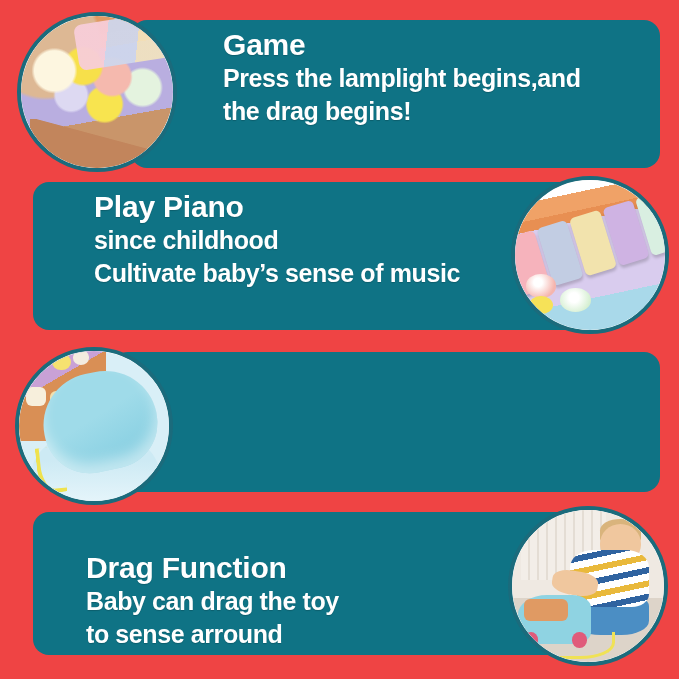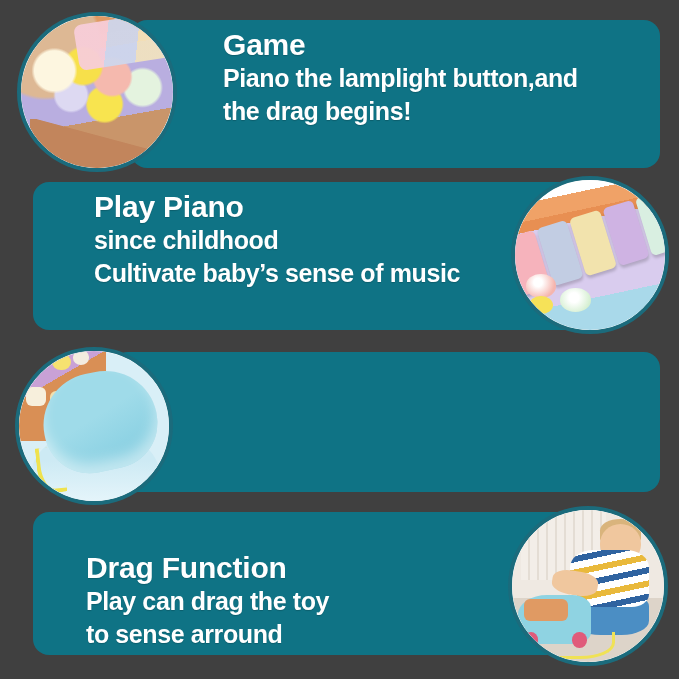--- a/index.html
+++ b/index.html
@@ -10,21 +10,21 @@
     width: 679px;
     height: 679px;
     background: #f1f1ef;
     font-family: "Liberation Sans", sans-serif;
     overflow: hidden;
   }
   .poster {
     position: relative;
     width: 679px;
     height: 679px;
-    background: #404040;
+    background: #ef4444;
   }
 
   
   .panel {
     position: absolute;
     background: #0f7385;
     border-radius: 16px;
     box-sizing: border-box;
   }
   .panel-text {
@@ -269,21 +269,21 @@
 </head>
 <body>
 
 <div class="poster">
 
   <div class="panel" style="left:131px; top:20px; width:529px; height:148px;"></div>
 
   <div class="panel-text" style="left:223px; top:28px; width:420px;">
     <div class="panel-title">Game</div>
     <div class="panel-desc">
-      <span>Piano the lamplight button,and</span>
+      <span>Press the lamplight begins,and</span>
       <span>the drag begins!</span>
     </div>
   </div>
 
   <div class="bubble" style="left:17px; top:12px; width:160px; height:160px;">
     <div class="photo ph-game"></div>
   </div>
 
   <div class="panel" style="left:33px; top:182px; width:590px; height:148px;"></div>
 
@@ -331,21 +331,21 @@
       <div class="handset"></div>
       <div class="cord"></div>
     </div>
   </div>
 
   <div class="panel" style="left:33px; top:512px; width:590px; height:143px;"></div>
 
   <div class="panel-text" style="left:86px; top:519px; width:420px;margin-top:32px;">
     <div class="panel-title">Drag Function</div>
     <div class="panel-desc">
-      <span>Play can drag the toy</span>
+      <span>Baby can drag the toy</span>
       <span>to sense arround</span>
     </div>
   </div>
 
   <div class="bubble" style="left:508px; top:506px; width:160px; height:160px;">
     <div class="photo ph-baby">
       <div class="wall"></div>
       <div class="hair"></div>
       <div class="head"></div>
       <div class="legs"></div>

